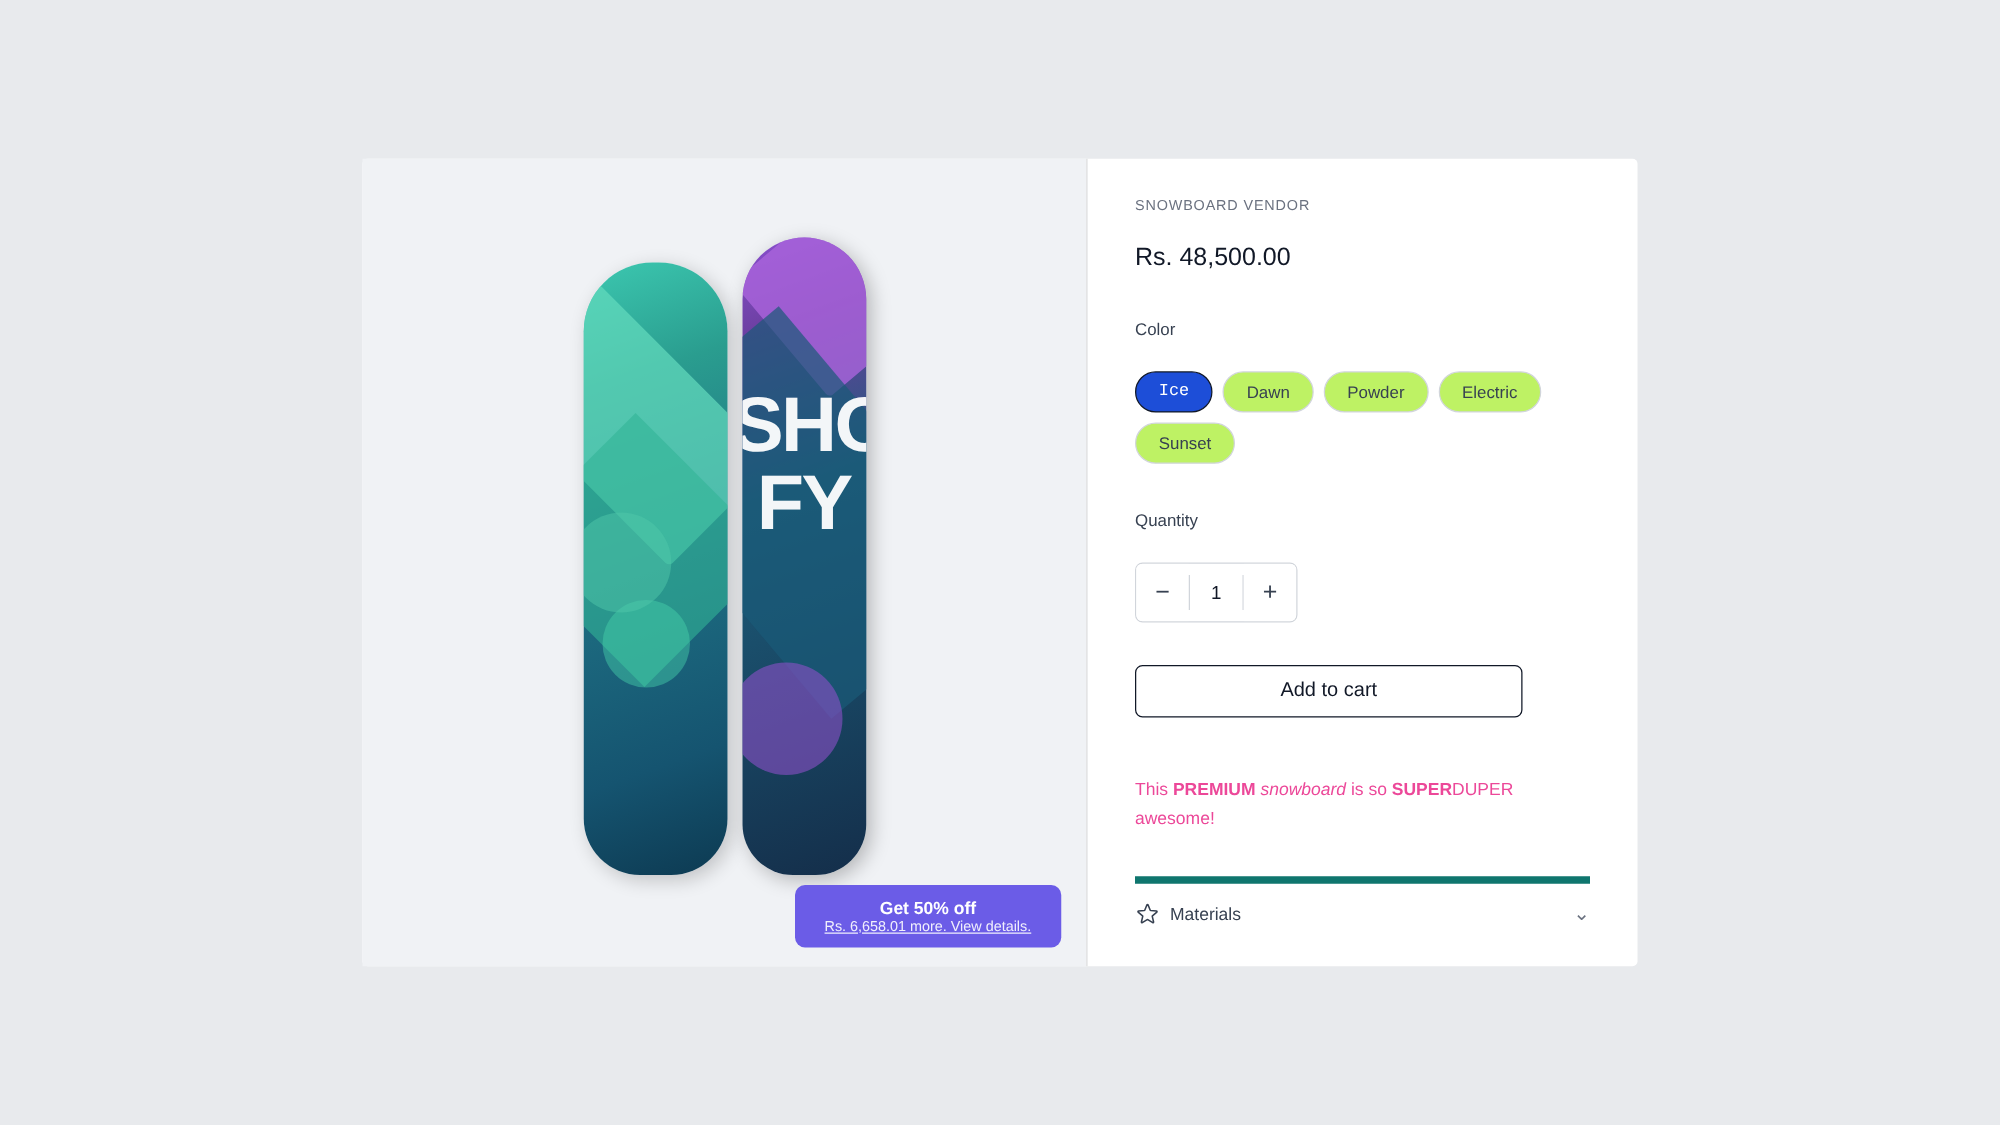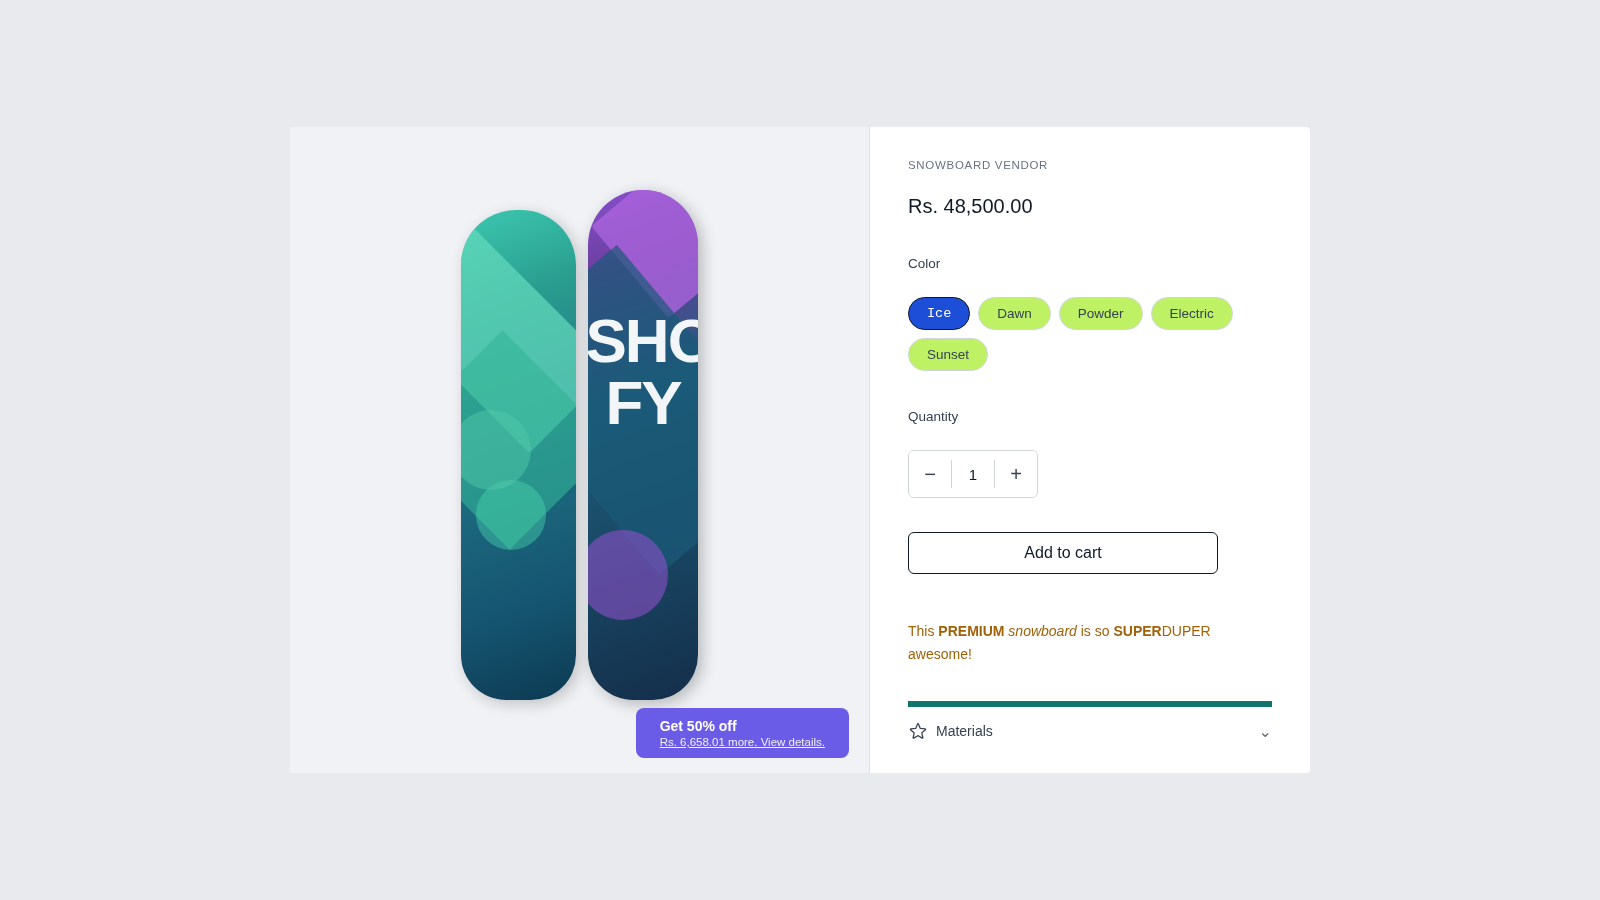--- a/index.html
+++ b/index.html
@@ -107,21 +107,21 @@
       bottom: 150px;
       left: 15px;
       width: 70px;
       height: 70px;
       background: rgba(70, 210, 170, 0.45);
       border-radius: 50%;
     }
 
     
     .board-right {
-      width: 110px;
+      width: 99px;
       height: 510px;
       border-radius: 55px 55px 45px 45px;
       position: relative;
       overflow: hidden;
       background: linear-gradient(160deg, #8a4fcf 0%, #6b3fa0 15%, #1e5c7a 40%, #1a4e6b 60%, #142e4a 100%);
       box-shadow: 4px 4px 15px rgba(0,0,0,0.25);
     }
 
     .board-right::before {
       content: '';
@@ -174,21 +174,21 @@
 
     
     .promo-banner {
       position: absolute;
       bottom: 15px;
       right: 20px;
       background: #6b5ce7;
       color: white;
       border-radius: 8px;
       padding: 10px 24px;
-      text-align: left;
+      text-align: center;
       min-width: 190px;
       cursor: pointer;
     }
 
     .promo-banner .promo-title {
       font-size: 14px;
       font-weight: 600;
     }
 
     .promo-banner .promo-sub {
@@ -316,21 +316,21 @@
       border-radius: 6px;
       font-size: 16px;
       color: #111827;
       cursor: pointer;
       font-weight: 400;
       margin-bottom: 30px;
     }
 
     .product-description {
       font-size: 14px;
-      color: #a16207;
+      color: #ec4899;
       line-height: 1.6;
       margin-bottom: 20px;
     }
 
     .product-description strong {
       font-weight: 700;
     }
 
     .product-description em {
       font-style: italic;

